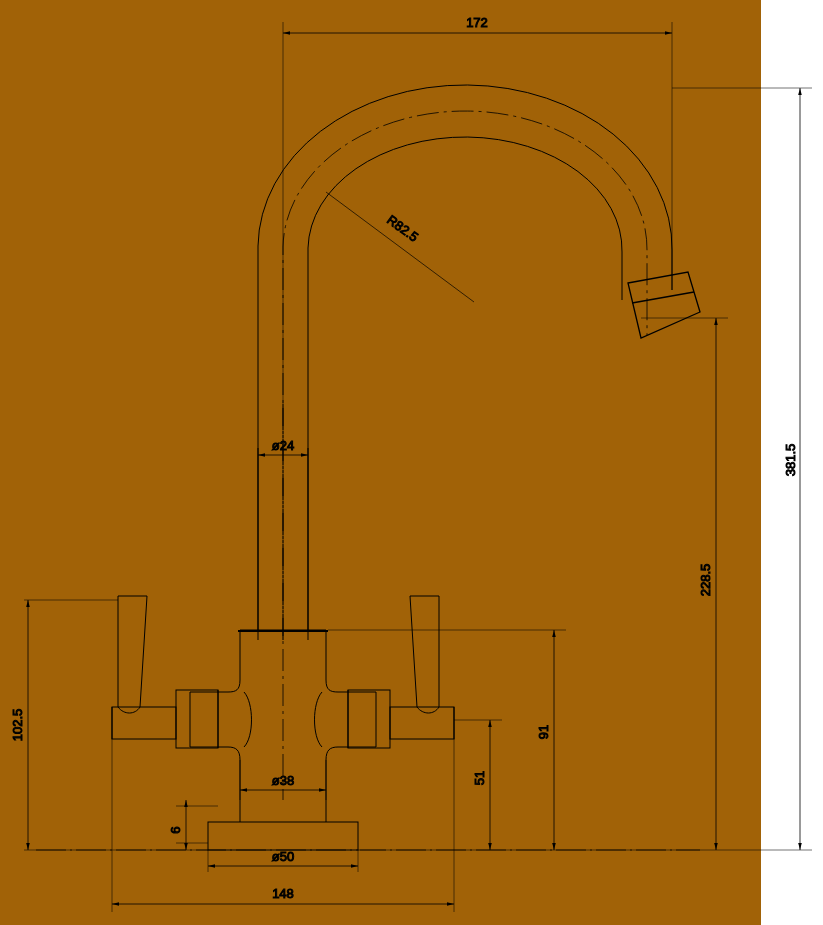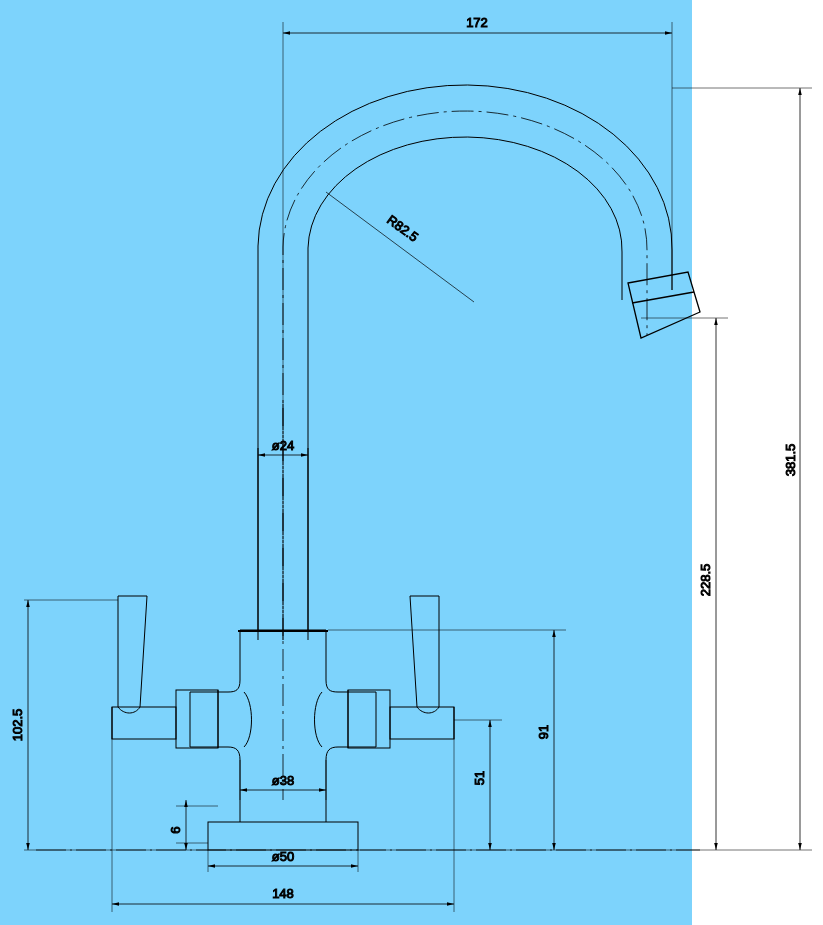--- a/index.html
+++ b/index.html
@@ -1,18 +1,18 @@
 <!DOCTYPE html>
 <html><head>
 <meta charset="utf-8">
 <style>
   html,body{margin:0;padding:0;background:#ffffff;}
   body{width:823px;height:925px;overflow:hidden;
        font-family:"Liberation Sans",sans-serif;}
-  #stage{position:relative;width:692px;height:925px;background:#7dd3fc;}
+  #stage{position:relative;width:761px;height:925px;background:#a16207;}
   svg#drawing{position:absolute;left:0;top:0;width:823px;height:925px;}
   .dimtext{font-family:"Liberation Sans",sans-serif;font-size:13px;fill:#1a1a1a;}
 </style>
 </head>
 <body>
 
 <div id="stage">
 
 <svg id="drawing" viewBox="0 0 823 925">
   <defs>

